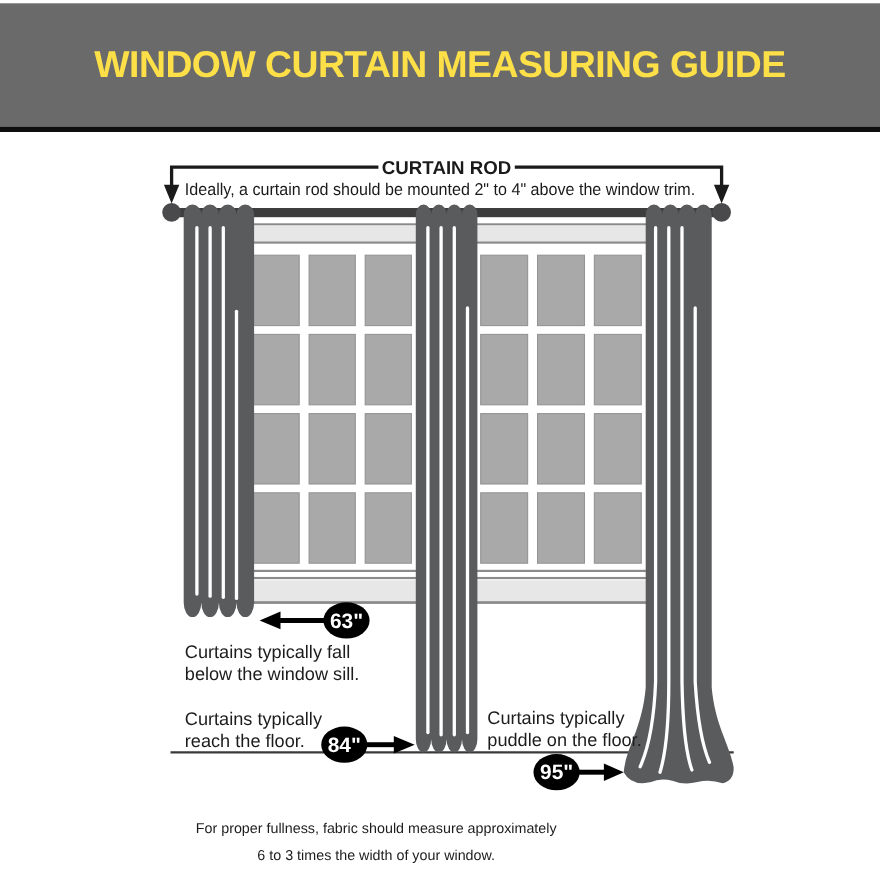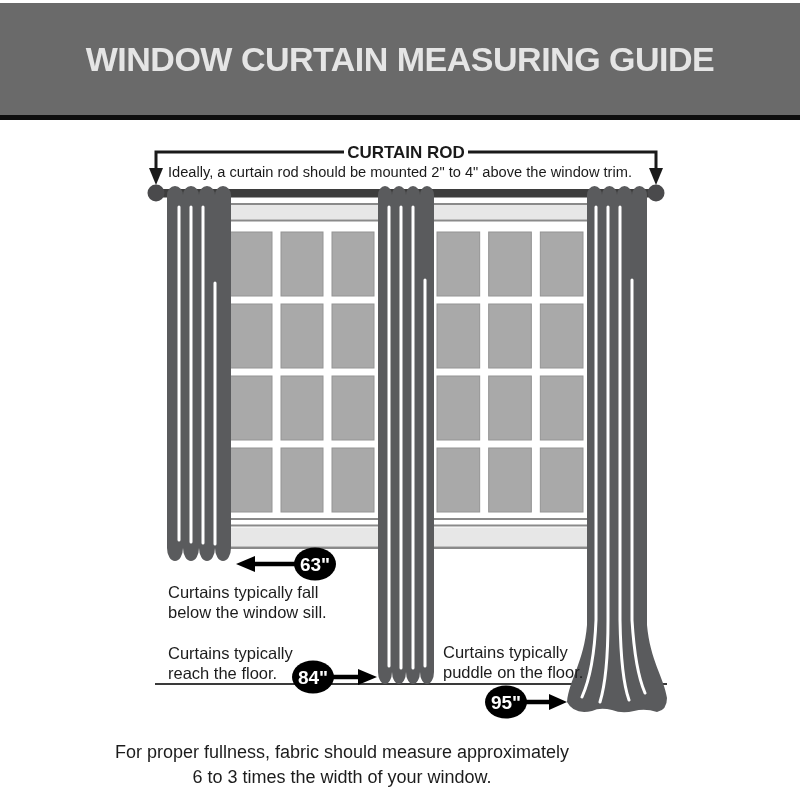--- a/index.html
+++ b/index.html
@@ -1,24 +1,24 @@
 <!DOCTYPE html>
 <html><head>
 <meta charset="utf-8">
 <style>
   html,body{margin:0;padding:0;background:#fff;}
   .stage{position:relative;width:800px;height:800px;background:#fff;overflow:hidden;
          font-family:"Liberation Sans","DejaVu Sans",sans-serif;}
   .header{position:absolute;top:3px;left:0;width:800px;height:112px;background:#6a6a6a;
           display:flex;align-items:center;justify-content:center;}
-  .header-title{color:#e5e5e5;font-weight:bold;font-size:34px;letter-spacing:-0.5px;white-space:nowrap;text-align:center;}
+  .header-title{color:#fde047;font-weight:bold;font-size:34px;letter-spacing:-0.5px;white-space:nowrap;text-align:center;}
   .header-bar{position:absolute;top:115px;left:0;width:800px;height:5px;background:#0e0e0e;}
   .diagram{position:absolute;top:0;left:0;}
   .footer{position:absolute;top:740px;left:0;width:684px;text-align:center;color:#1c1c1c;
-          font-size:18px;line-height:25px;}
+          font-size:13px;line-height:25px;}
   svg text{font-family:"Liberation Sans","DejaVu Sans",sans-serif;}
 </style>
 </head>
 <body>
 
 <div class="stage">
 
   <div class="header">
     <span class="header-title">WINDOW CURTAIN MEASURING GUIDE</span>
   </div>

